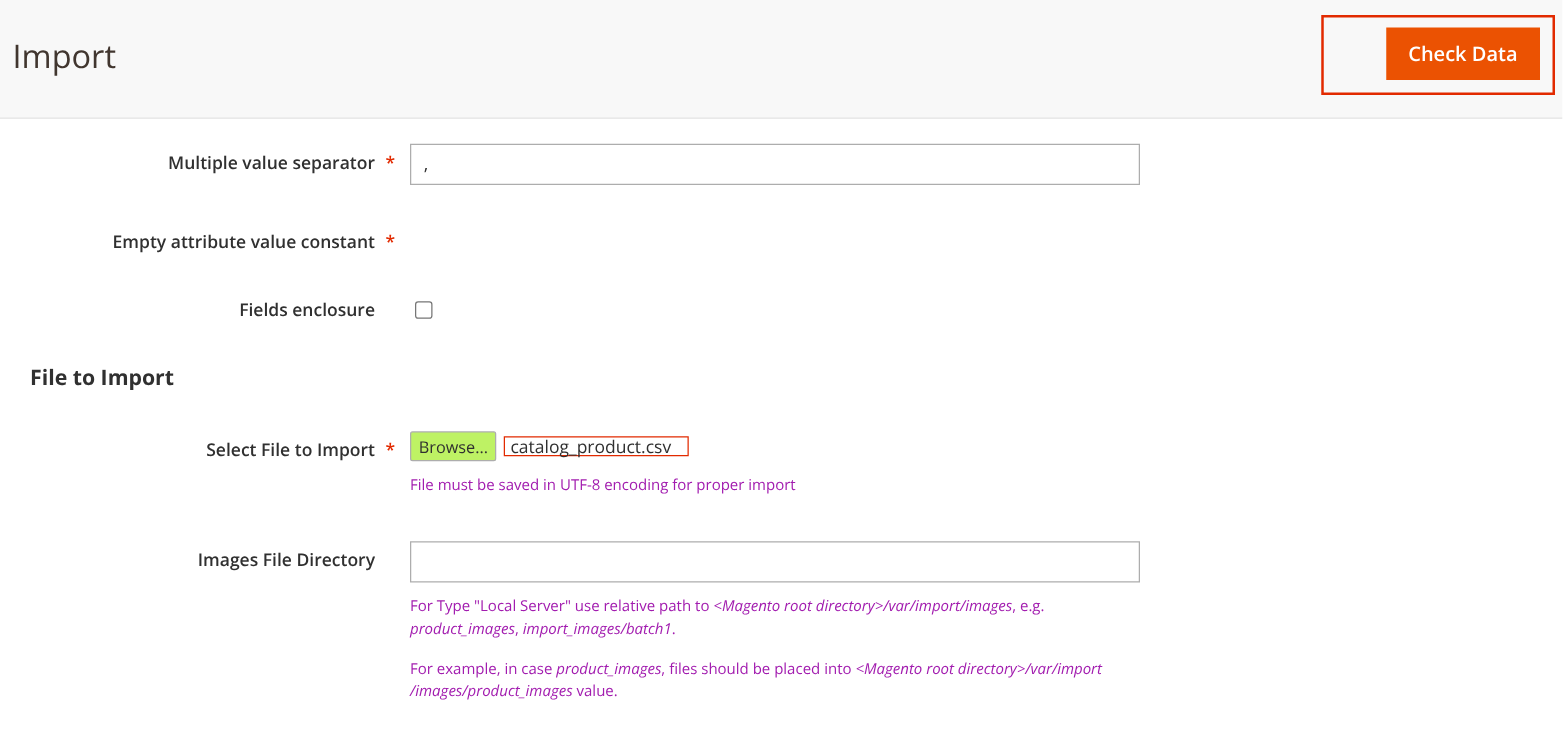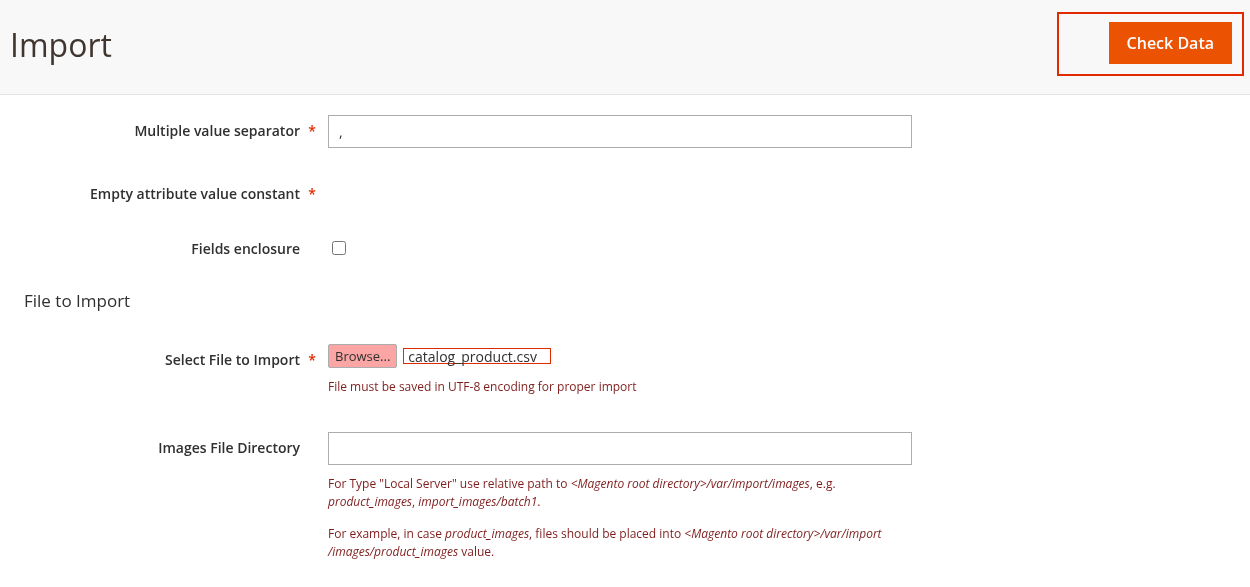--- a/index.html
+++ b/index.html
@@ -13,21 +13,21 @@
   }
   .header {
     background: #f8f8f8;
     border-bottom: 1px solid #e3e3e3;
     padding: 12px 0 18px 0;
     display: flex;
     align-items: center;
     justify-content: space-between;
   }
   .header h1 {
-    font-size: 32px;
+    font-size: 26px;
     font-weight: 400;
     color: #41362f;
     margin: 0 0 0 10px;
   }
   .check-data-wrap {
     border: 2px solid #e22a00;
     padding: 8px 10px 10px 10px;
     margin-right: 6px;
   }
   .check-data-btn {
@@ -78,31 +78,31 @@
     font-family: inherit;
     color: #303030;
   }
   .checkbox {
     width: 14px;
     height: 14px;
     margin-top: 8px;
   }
   .section-title {
     font-size: 17px;
-    font-weight: 400;
+    font-weight: 700;
     color: #303030;
     margin: 8px 0 32px -4px;
   }
   .browse-row {
     display: flex;
     align-items: center;
     gap: 6px;
   }
   .browse-btn {
-    background: #fca5a5;
+    background: #bef264;
     border: 1px solid #adadad;
     border-radius: 2px;
     padding: 2px 6px;
     font-size: 13px;
     font-family: inherit;
     cursor: pointer;
     color: #303030;
     height: 24px;
     text-align: center;
   }
@@ -111,21 +111,21 @@
     padding: 2px 8px 2px 4px;
     font-size: 14px;
     color: #303030;
     height: 16px;
     display: inline-flex;
     align-items: center;
     min-width: 148px;
   }
   .hint {
     font-size: 12px;
-    color: #7f1d1d;
+    color: #a21caf;
     margin-top: 10px;
     max-width: 584px;
     line-height: 1.5;
   }
   .hint em { font-style: italic; }
 </style>
 </head>
 <body>
 
 <div class="header">

